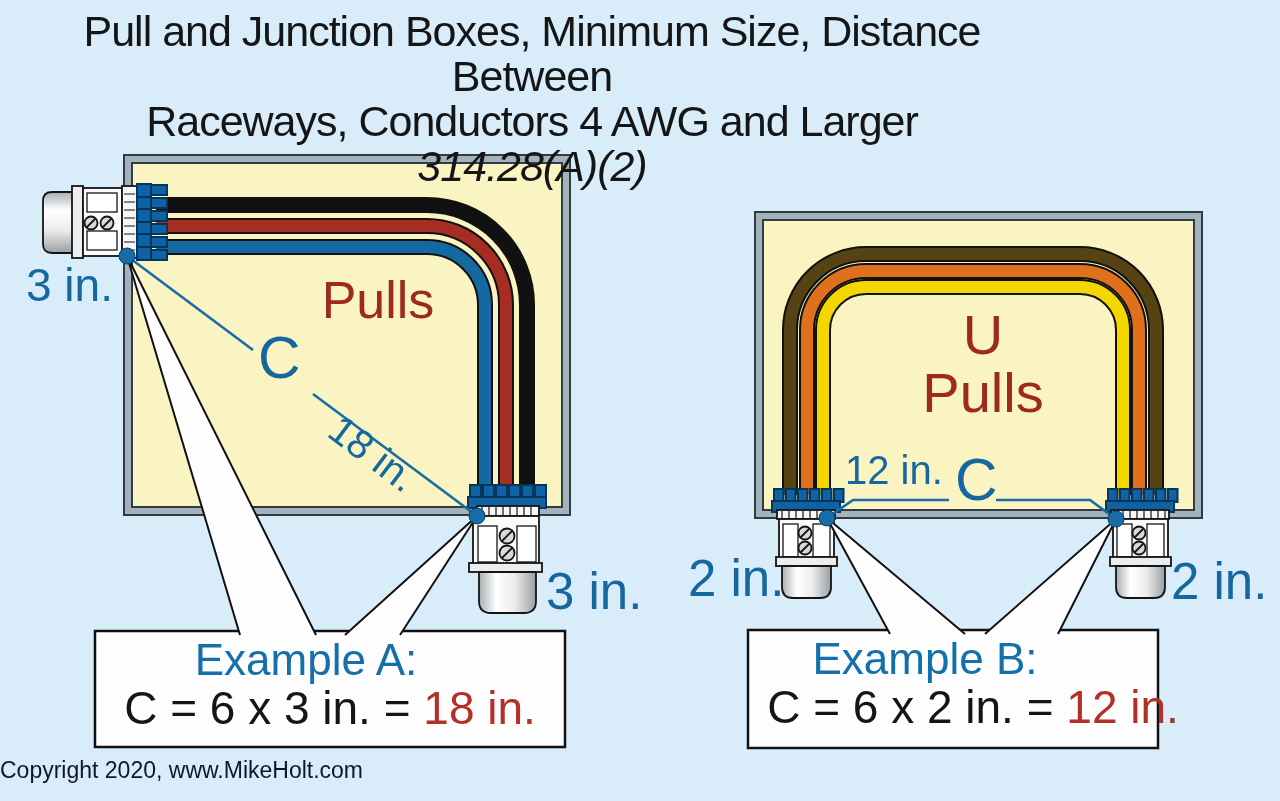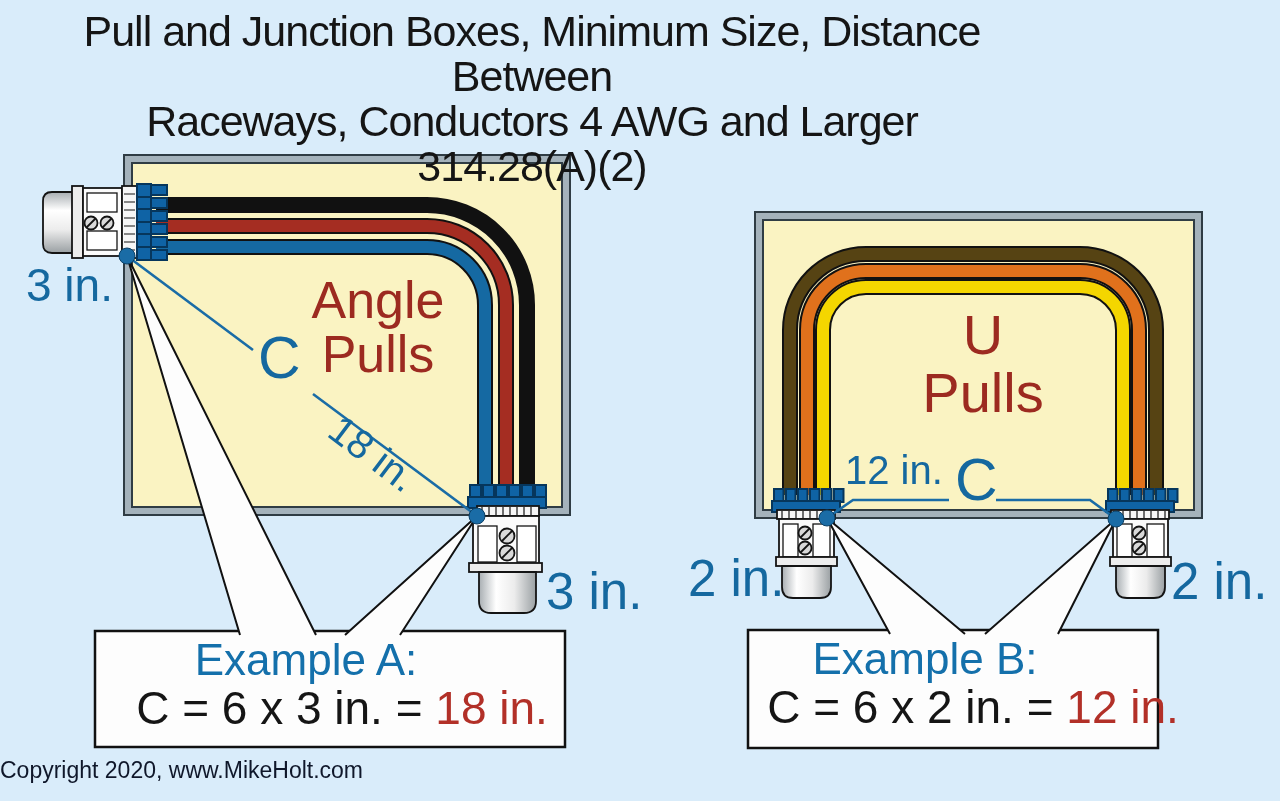--- a/index.html
+++ b/index.html
@@ -2,21 +2,21 @@
 <html><head>
 <meta charset="utf-8">
 <style>
   html,body{margin:0;padding:0;}
   body{width:1280px;height:801px;position:relative;overflow:hidden;
        background:#d9ecfa;font-family:"Liberation Sans",sans-serif;}
   svg{position:absolute;left:0;top:0;}
   .lbl{position:absolute;line-height:1;white-space:nowrap;color:#15689f;}
   .ttl{position:absolute;left:0;top:9px;width:1064px;text-align:center;
        color:#151515;font-size:43px;line-height:45px;letter-spacing:-1px;}
-  .ttl .code{}
+  .ttl .code{font-style:italic;}
   .heading{position:absolute;text-align:center;color:#9c2a20;}
   .ex-title{position:absolute;text-align:center;color:#1470ab;font-size:44px;line-height:1;}
   .ex-formula{position:absolute;text-align:center;color:#151515;font-size:46px;line-height:1;}
   .ex-formula .result{color:#b23028;}
   .rot{transform:rotate(37deg);transform-origin:0 0;font-size:40px;}
   .bigc{font-size:59px;}
   .copyright{position:absolute;left:0;top:759px;width:1280px;text-align:left;
        color:#0f172a;font-size:23px;line-height:1;}
 </style>
 </head>
@@ -205,28 +205,27 @@
 </svg>
 
 <div class="ttl">
   <div>Pull and Junction Boxes, Minimum Size, Distance Between</div>
   <div>Raceways, Conductors 4 AWG and Larger</div>
   <div class="code">314.28(A)(2)</div>
 </div>
 
 <div class="lbl" style="left:26px;top:262px;font-size:46px;">3 in.</div>
 <div class="heading" style="left:288px;top:273px;width:180px;font-size:52px;line-height:54px;">
-  <div>Angle</div>
   <div>Pulls</div>
 </div>
 <div class="lbl bigc" style="left:258px;top:329px;">C</div>
 <div class="lbl rot" style="left:346px;top:408px;">18 in.</div>
 <div class="lbl" style="left:546px;top:566px;font-size:51px;">3 in.</div>
 <div class="ex-title" style="left:95px;top:638px;width:422px;">Example A:</div>
-<div class="ex-formula" style="left:95px;top:685px;width:470px;margin-left:12px;"><span>C = 6 x 3 in. = </span><span class="result">18 in.</span></div>
+<div class="ex-formula" style="left:95px;top:685px;width:470px;"><span>C = 6 x 3 in. = </span><span class="result">18 in.</span></div>
 
 <div class="heading" style="left:895px;top:306px;width:176px;font-size:56px;line-height:58px;">
   <div>U</div>
   <div>Pulls</div>
 </div>
 <div class="lbl" style="left:845px;top:450px;font-size:40px;">12 in.</div>
 <div class="lbl bigc" style="left:955px;top:451px;">C</div>
 <div class="lbl" style="left:688px;top:553px;font-size:51px;">2 in.</div>
 <div class="lbl" style="left:1171px;top:556px;font-size:51px;">2 in.</div>
 <div class="ex-title" style="left:748px;top:637px;width:354px;">Example B:</div>

